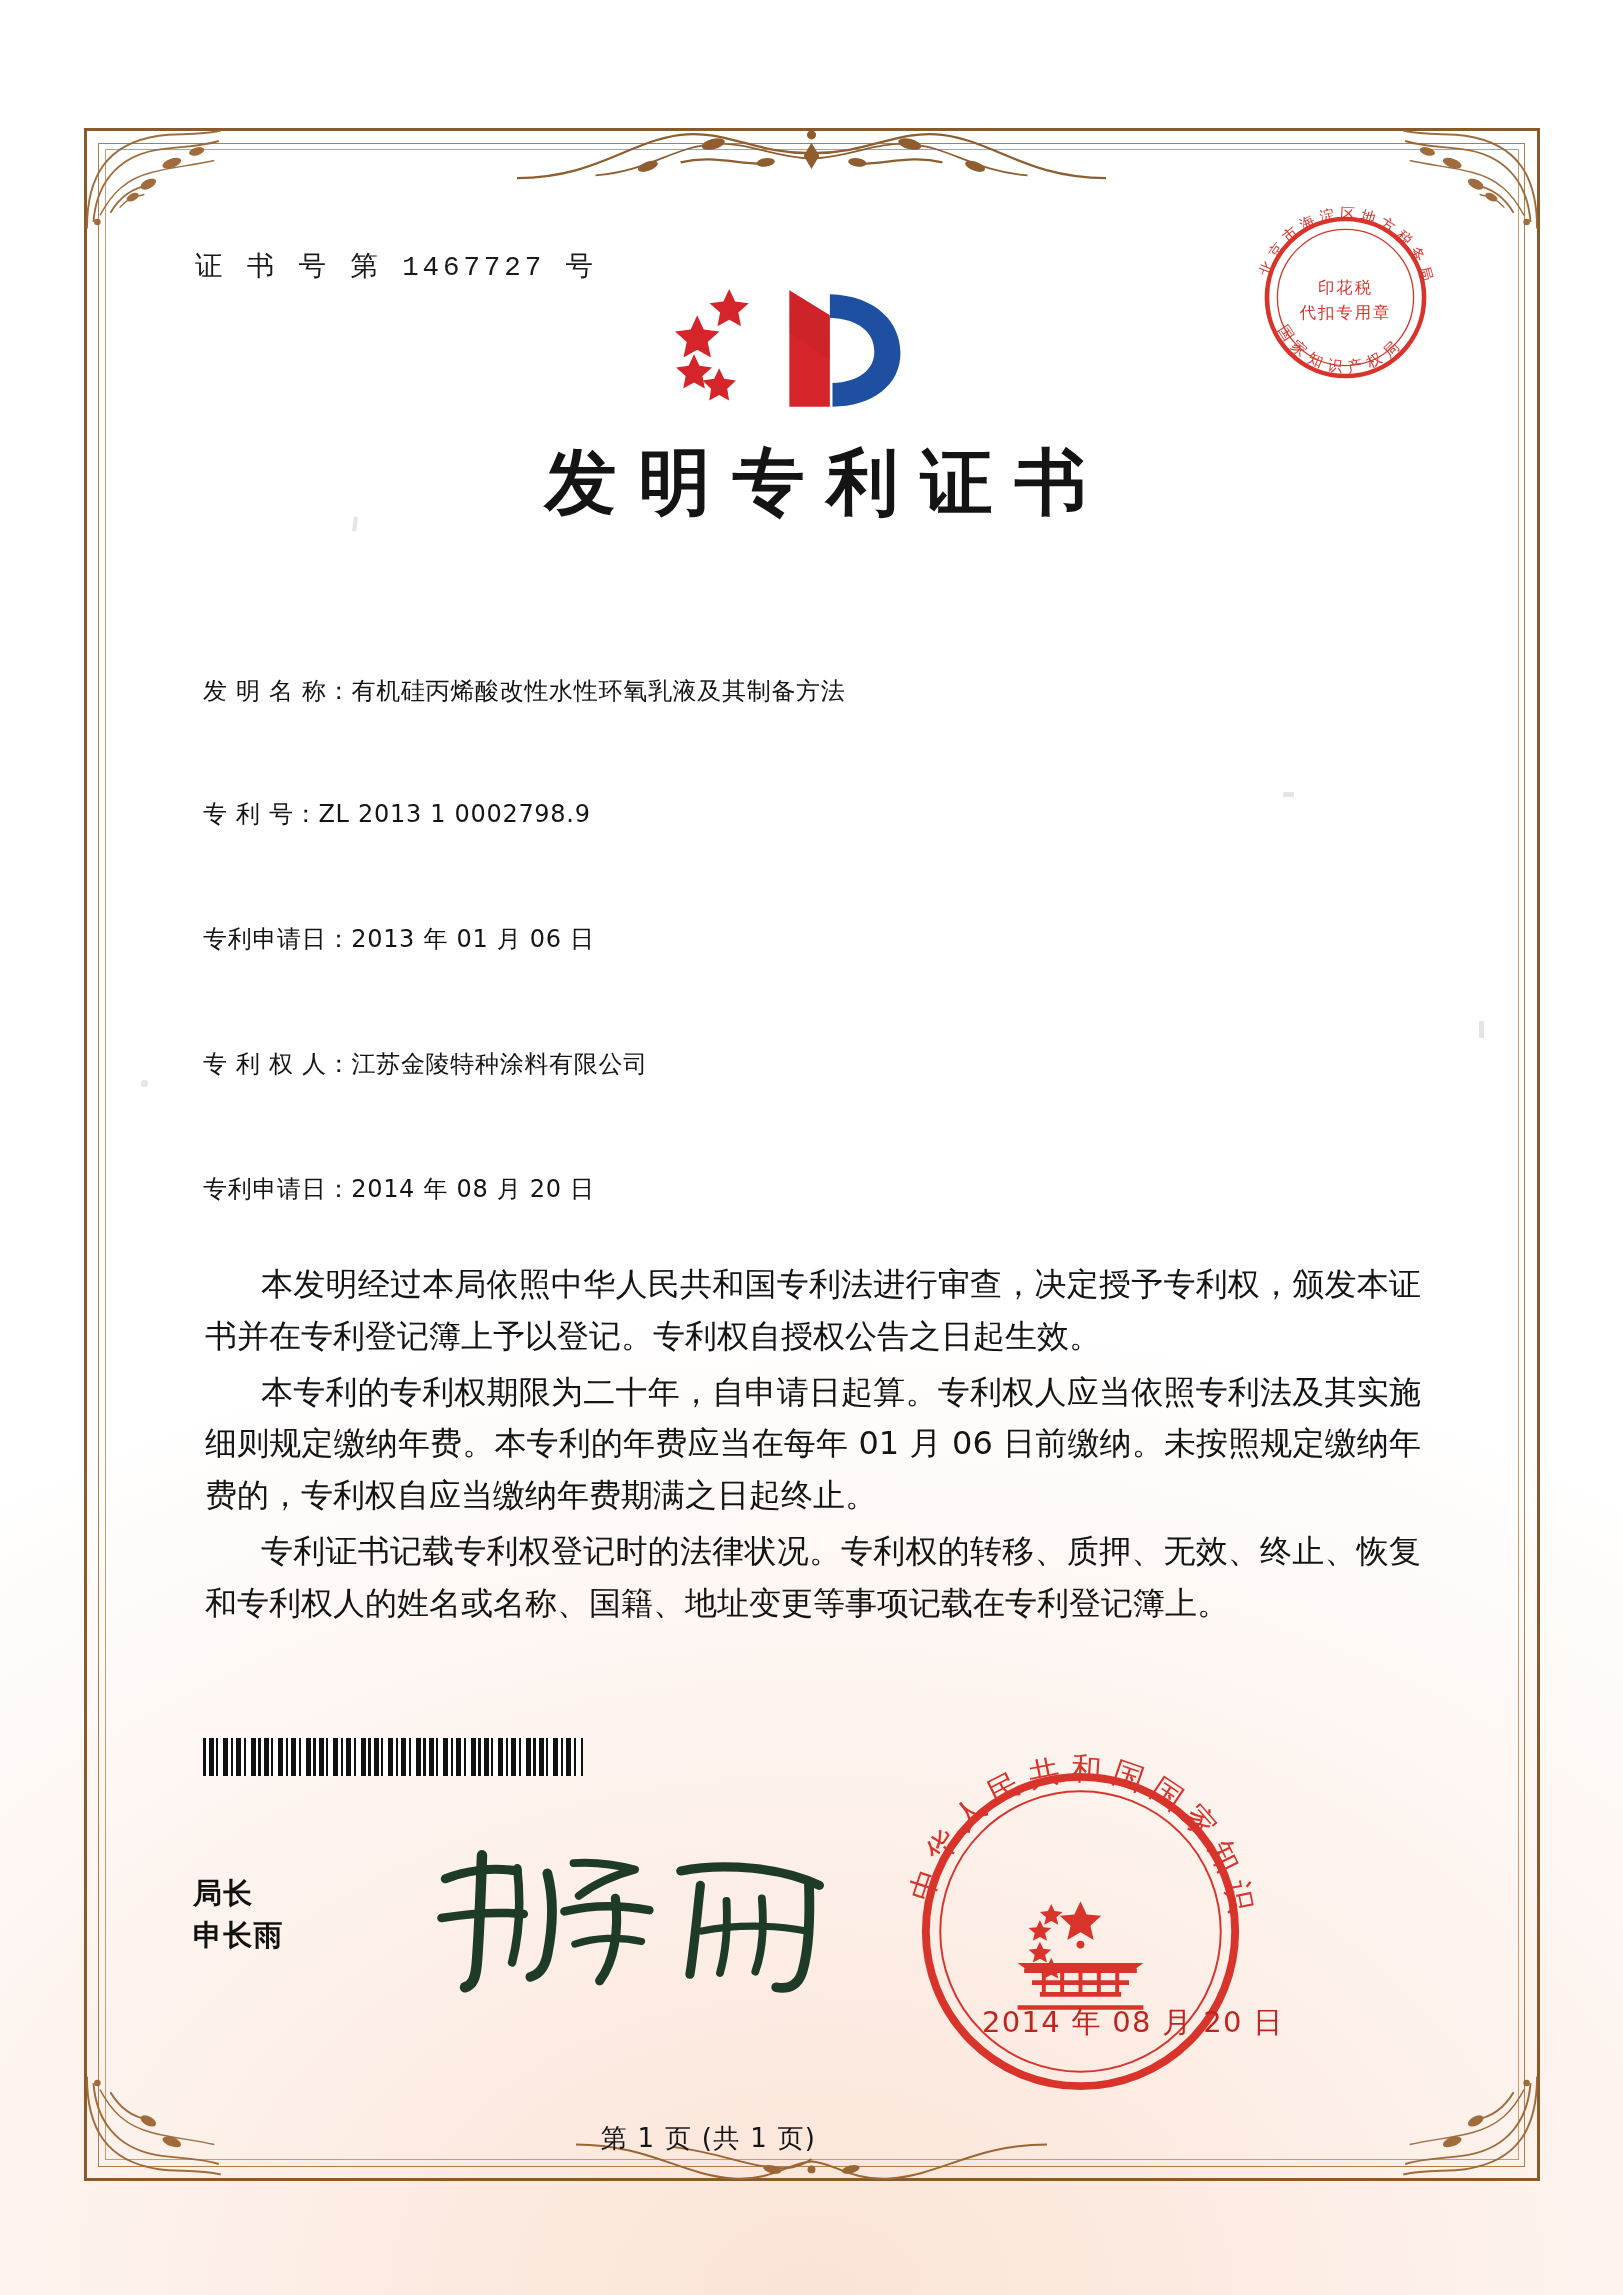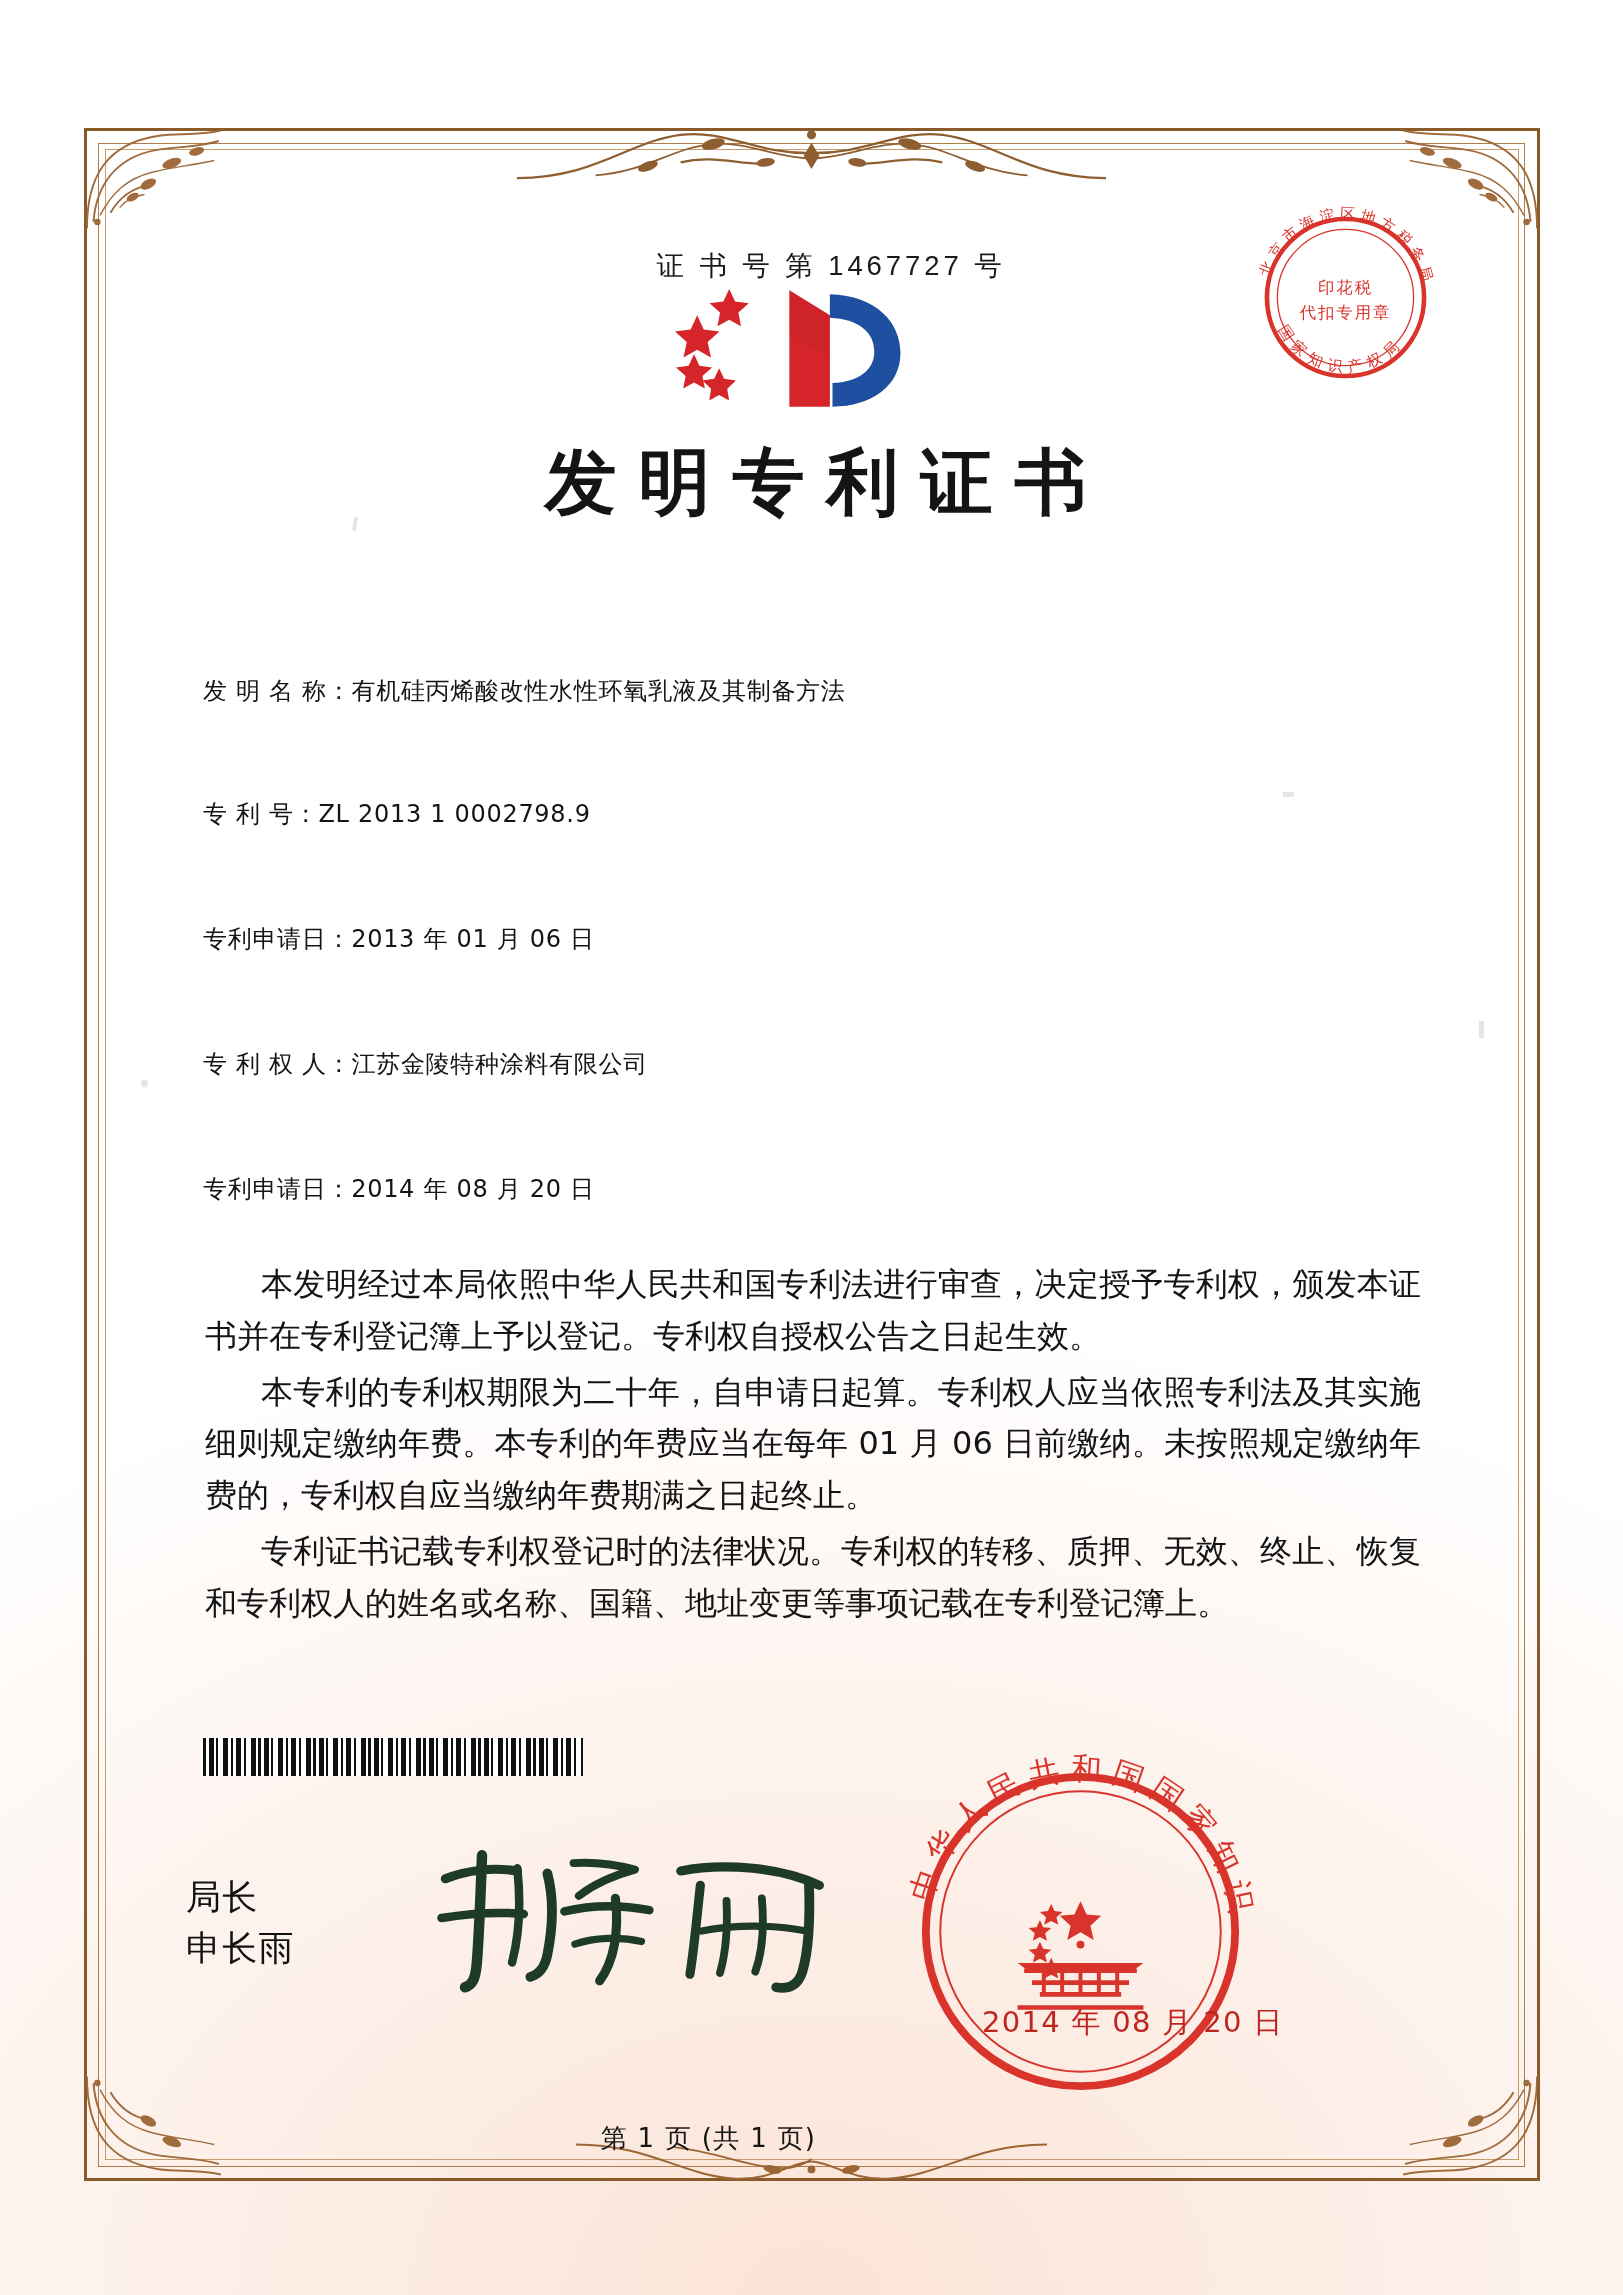--- a/index.html
+++ b/index.html
@@ -96,27 +96,26 @@
 
   
   .content {
     position: absolute;
     left: 164px;
     top: 196px;
     width: 1303px;
   }
 
   .cert-no {
-    font-family: Liberation Sans, sans-serif;
+    font-family: Liberation Mono, monospace;
     font-size: 27.5px;
     letter-spacing: 3.9px;
     color: #1a1a1a;
     margin-left: 31px;
     margin-top: 52px;
-    text-align: center;
   }
 
   
   .logo-wrap {
     position: absolute;
     left: 661px;
     top: 255px;
     width: 275px;
     height: 183px;
   }
@@ -182,24 +181,24 @@
       repeating-linear-gradient(90deg,
         #111 0px, #111 2.6px, #fff 2.6px, #fff 5.9px,
         #111 5.9px, #111 10.5px, #fff 10.5px, #fff 13px,
         #111 13px, #111 15px, #fff 15px, #fff 20px,
         #111 20px, #111 25px, #fff 25px, #fff 27.5px);
   }
 
   
   .sig-block {
     position: absolute;
-    left: 186px;
+    left: 193px;
     top: 1872px;
-    font-size: 35px;
-    font-weight: normal;
+    font-size: 29px;
+    font-weight: bold;
     line-height: 1.45;
     color: #111;
     letter-spacing: 1.3px;
   }
   .signature {
     position: absolute;
     left: 419px;
     top: 1833px;
     width: 432px;
     height: 170px;

